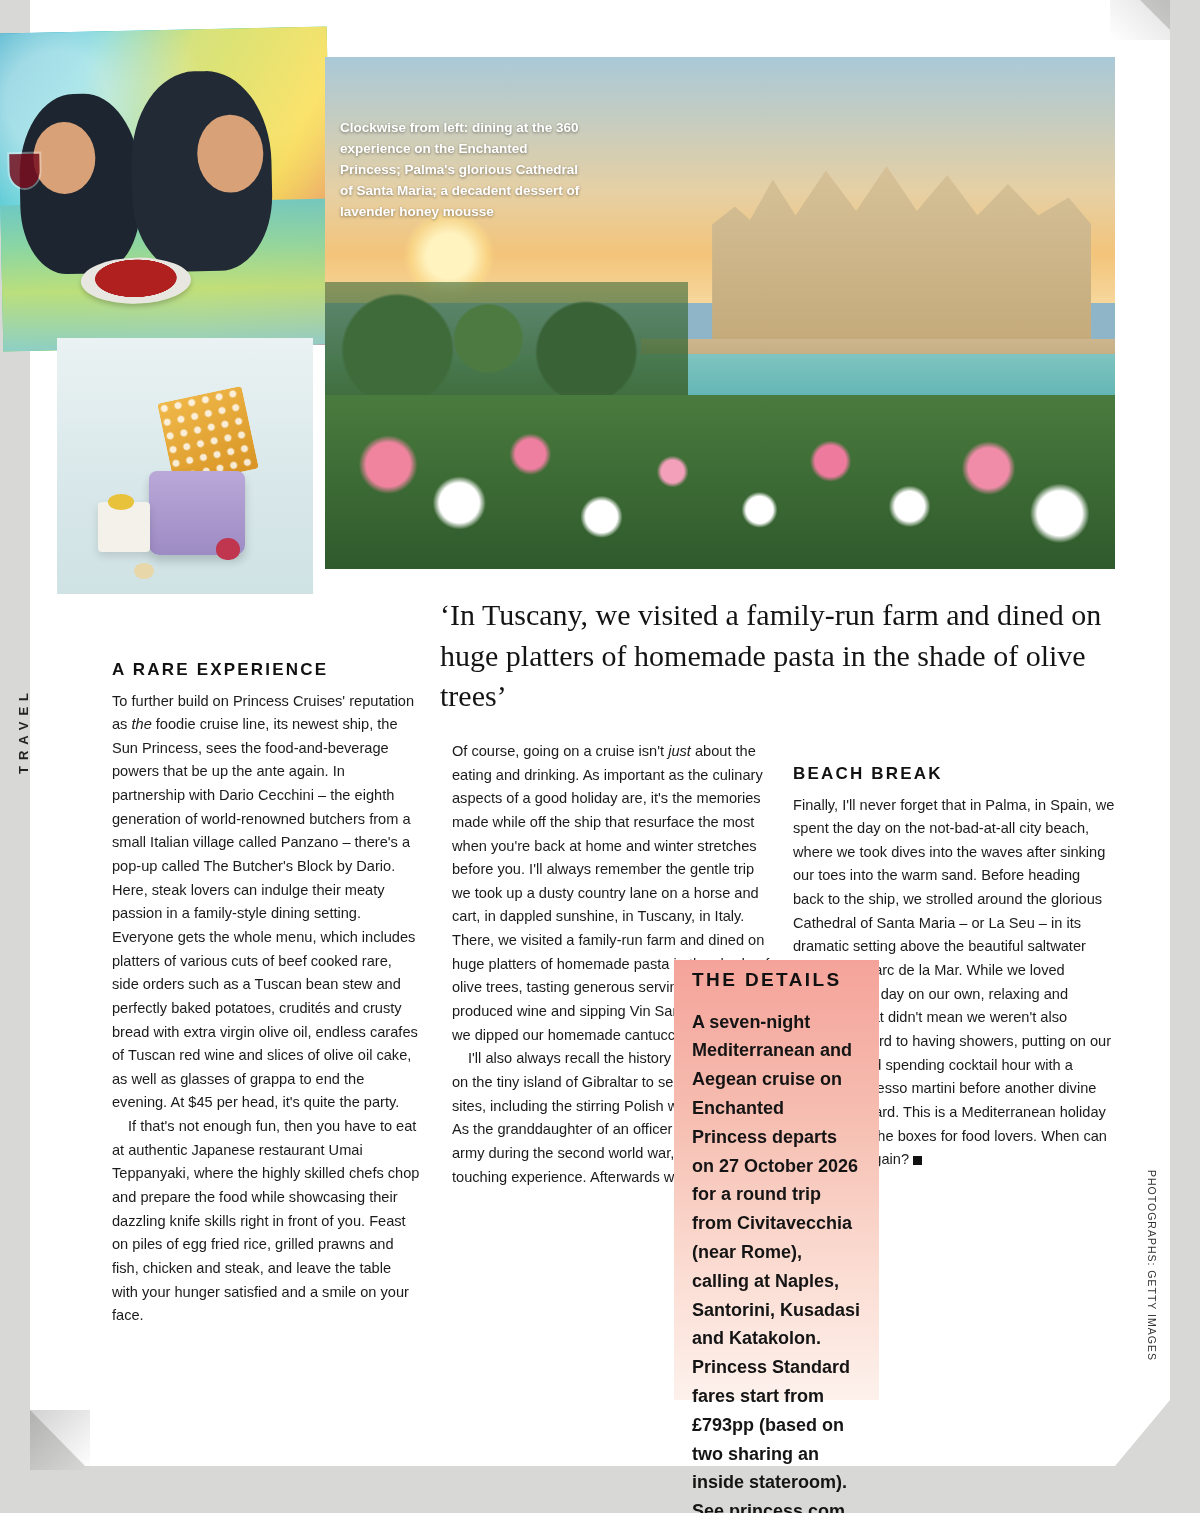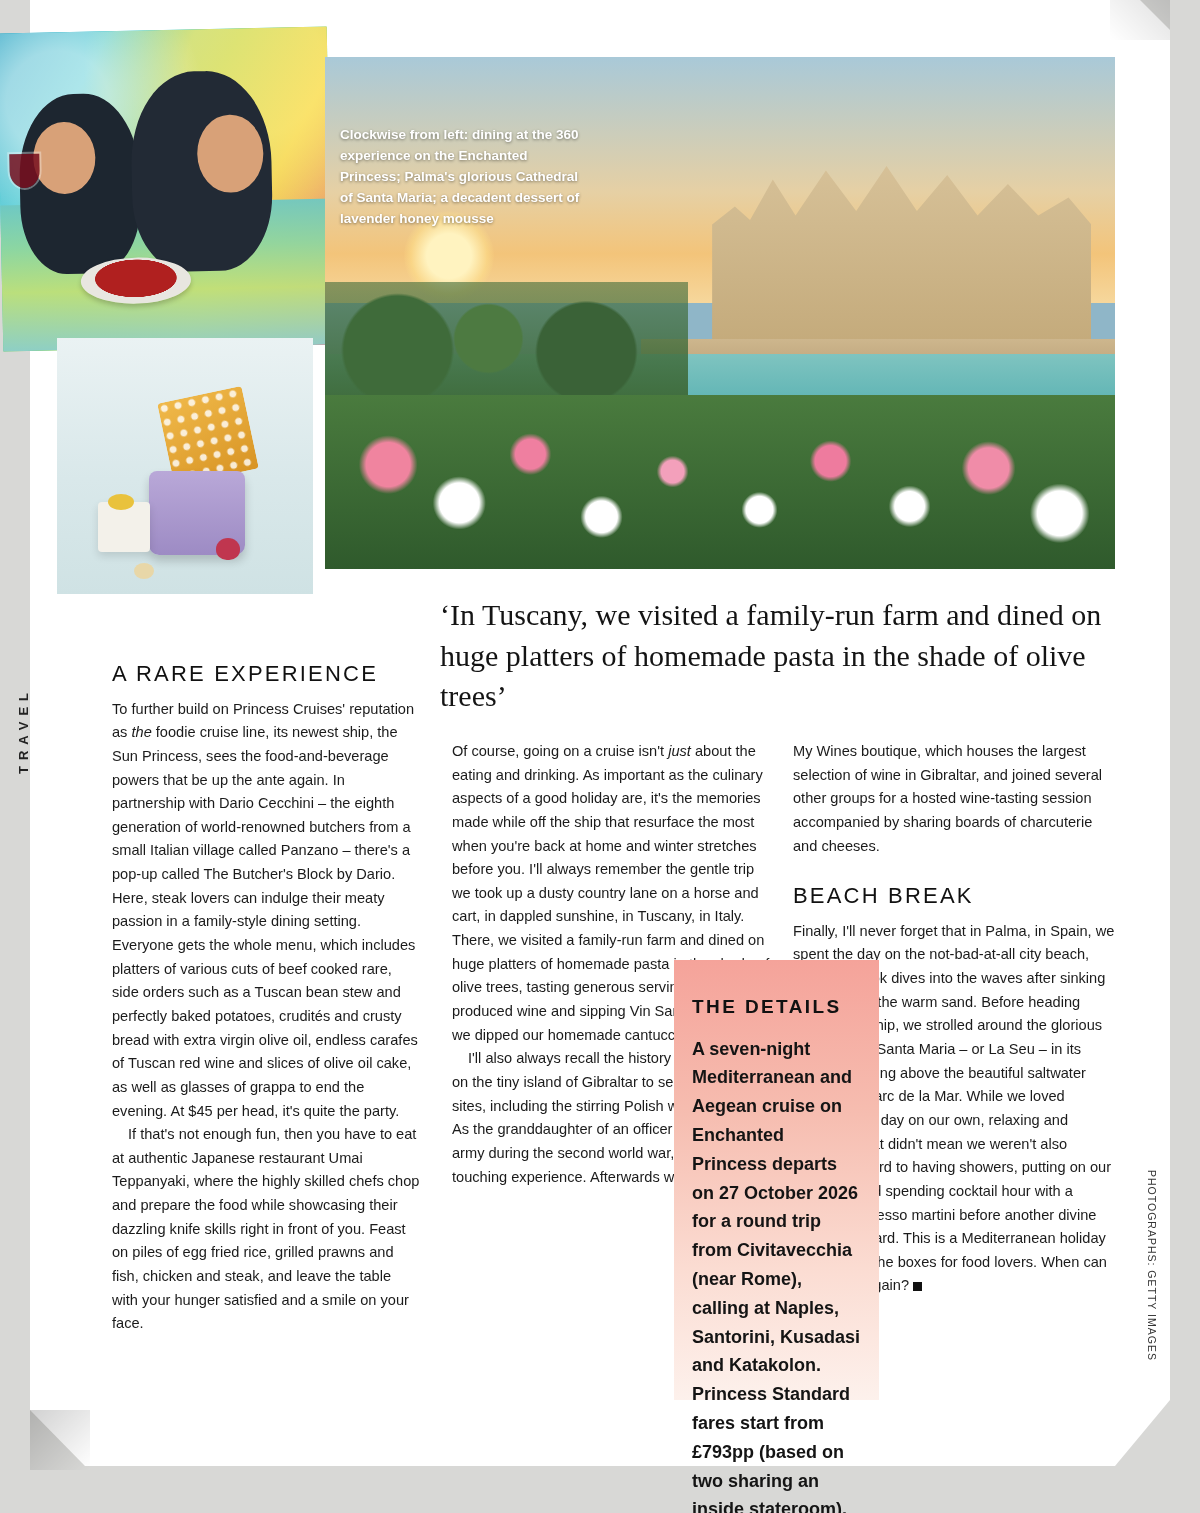--- a/index.html
+++ b/index.html
@@ -190,21 +190,21 @@
       radial-gradient(circle at 55% 66%, #ffffff 0 3%, rgba(0,0,0,0) 4%),
       radial-gradient(circle at 64% 38%, #ee7b9e 0 3%, rgba(0,0,0,0) 4%),
       radial-gradient(circle at 74% 64%, #ffffff 0 2.5%, rgba(0,0,0,0) 3.5%),
       radial-gradient(circle at 84% 42%, #f08ca8 0 3%, rgba(0,0,0,0) 4%),
       radial-gradient(circle at 93% 68%, #ffffff 0 3%, rgba(0,0,0,0) 4%),
       linear-gradient(180deg, #4a7b3e 0%, #2f5a2c 100%);
   }
   .caption {
     position: absolute;
     left: 340px;
-    top: 125px;
+    top: 118px;
     width: 250px;
     color: #ffffff;
     font-size: 13.5px;
     line-height: 1.55;
     font-weight: 600;
     text-shadow: 0 1px 3px rgba(0,0,0,.45);
     z-index: 5;
   }
 
   
@@ -227,40 +227,40 @@
     line-height: 1.62;
     color: #1b1b1b;
   }
   .col p { margin: 0 0 0 0; text-indent: 0; }
   .col p + p { text-indent: 16px; }
   .col1 { left: 112px; top: 630px; width: 308px; }
   .col2 { left: 452px; top: 740px; width: 320px; }
   .col3 { left: 793px; top: 740px; width: 322px; }
 
   h2.section {
-    font-size: 22px;
+    font-size: 17px;
     letter-spacing: 2.2px;
-    font-weight: 400;
+    font-weight: 700;
     color: #111;
     margin: 22px 0 6px 0;
   }
   .col1 h2.section { margin-top: 26px; }
   .col3 h2.section { margin-top: 20px; }
 
   em { }
 
   
   .details-box {
     position: absolute;
     left: 674px;
     top: 960px;
     width: 205px;
     height: 440px;
     background: linear-gradient(180deg, #f5a39a 0%, #f6bdb0 35%, #fbdcd2 70%, #fdf1ec 100%);
-    padding: 33px 18px;
+    padding: 6px 18px;
     box-sizing: border-box;
   }
   .details-title {
     font-size: 19px;
     font-weight: 700;
     letter-spacing: 2.4px;
     line-height: 1.45;
     color: #111;
     margin-bottom: 14px;
   }
@@ -352,21 +352,20 @@
     <p><span>To further build on Princess Cruises' reputation as </span><em>the</em><span> foodie cruise line, its newest ship, the Sun Princess, sees the food-and-beverage powers that be up the ante again. In partnership with Dario Cecchini – the eighth generation of world-renowned butchers from a small Italian village called Panzano – there's a pop-up called The Butcher's Block by Dario. Here, steak lovers can indulge their meaty passion in a family-style dining setting. Everyone gets the whole menu, which includes platters of various cuts of beef cooked rare, side orders such as a Tuscan bean stew and perfectly baked potatoes, crudités and crusty bread with extra virgin olive oil, endless carafes of Tuscan red wine and slices of olive oil cake, as well as glasses of grappa to end the evening. At $45 per head, it's quite the party.</span></p>
     <p>If that's not enough fun, then you have to eat at authentic Japanese restaurant Umai Teppanyaki, where the highly skilled chefs chop and prepare the food while showcasing their dazzling knife skills right in front of you. Feast on piles of egg fried rice, grilled prawns and fish, chicken and steak, and leave the table with your hunger satisfied and a smile on your face.</p>
   </div>
 
   <div class="col col2">
     <p><span>Of course, going on a cruise isn't </span><em>just</em><span> about the eating and drinking. As important as the culinary aspects of a good holiday are, it's the memories made while off the ship that resurface the most when you're back at home and winter stretches before you. I'll always remember the gentle trip we took up a dusty country lane on a horse and cart, in dappled sunshine, in Tuscany, in Italy. There, we visited a family-run farm and dined on huge platters of homemade pasta in the shade of olive trees, tasting generous servings of the farm-produced wine and sipping Vin Santo, in which we dipped our homemade cantuccini biscotti.</span></p>
     <p>I'll also always recall the history tour we took on the tiny island of Gibraltar to see the important sites, including the stirring Polish war memorial. As the granddaughter of an officer in the Polish army during the second world war, it was a touching experience. Afterwards we visited the</p>
   </div>
 
   <div class="col col3">
-    <p>My Wines boutique, which houses the largest selection of wine in Gibraltar, and joined several other groups for a hosted wine-tasting session accompanied by sharing boards of charcuterie and cheeses.</p>
     <h2 class="section">BEACH BREAK</h2>
     <p><span>Finally, I'll never forget that in Palma, in Spain, we spent the day on the not-bad-at-all city beach, where we took dives into the waves after sinking our toes into the warm sand. Before heading back to the ship, we strolled around the glorious Cathedral of Santa Maria – or La Seu – in its dramatic setting above the beautiful saltwater lake of the Parc de la Mar. While we loved spending the day on our own, relaxing and snoozing, that didn't mean we weren't also looking forward to having showers, putting on our glad rags and spending cocktail hour with a tiramisu espresso martini before another divine dinner on board. This is a Mediterranean holiday that ticks all the boxes for food lovers. When can we set sail again?</span><span class="endmark"></span></p>
   </div>
 
   <div class="details-box">
     <div class="details-title">THE DETAILS</div>
     <div class="details-body">A seven-night Mediterranean and Aegean cruise on Enchanted Princess departs on 27 October 2026 for a round trip from Civitavecchia (near Rome), calling at Naples, Santorini, Kusadasi and Katakolon. Princess Standard fares start from £793pp (based on two sharing an inside stateroom). See princess.com for info.</div>
   </div>
 
   <div class="credit">PHOTOGRAPHS: GETTY IMAGES</div>

